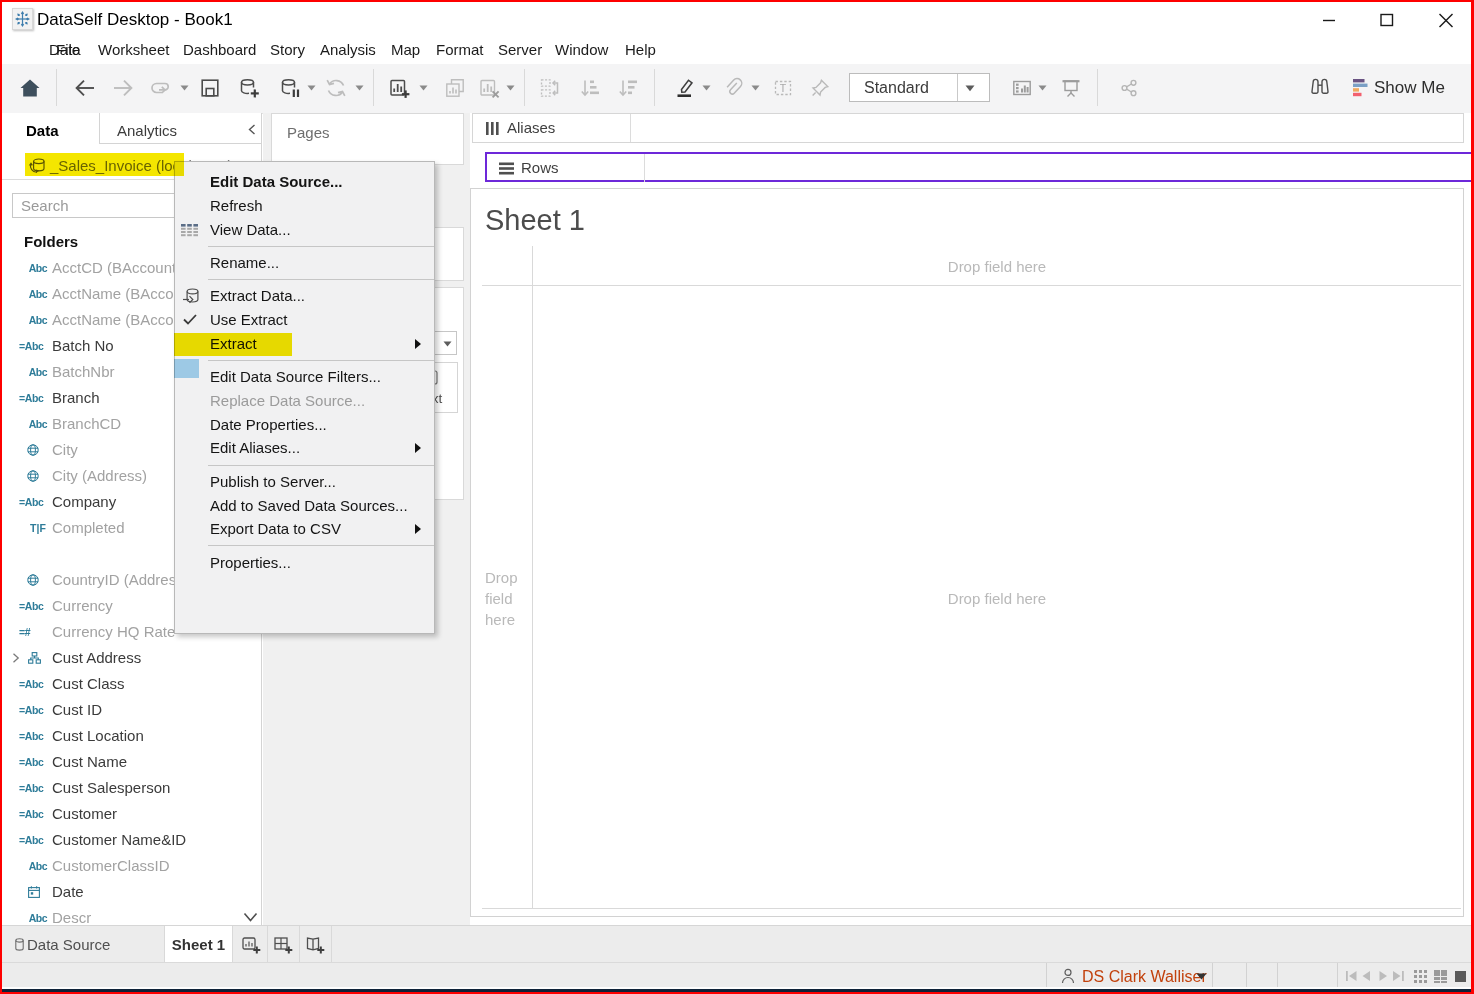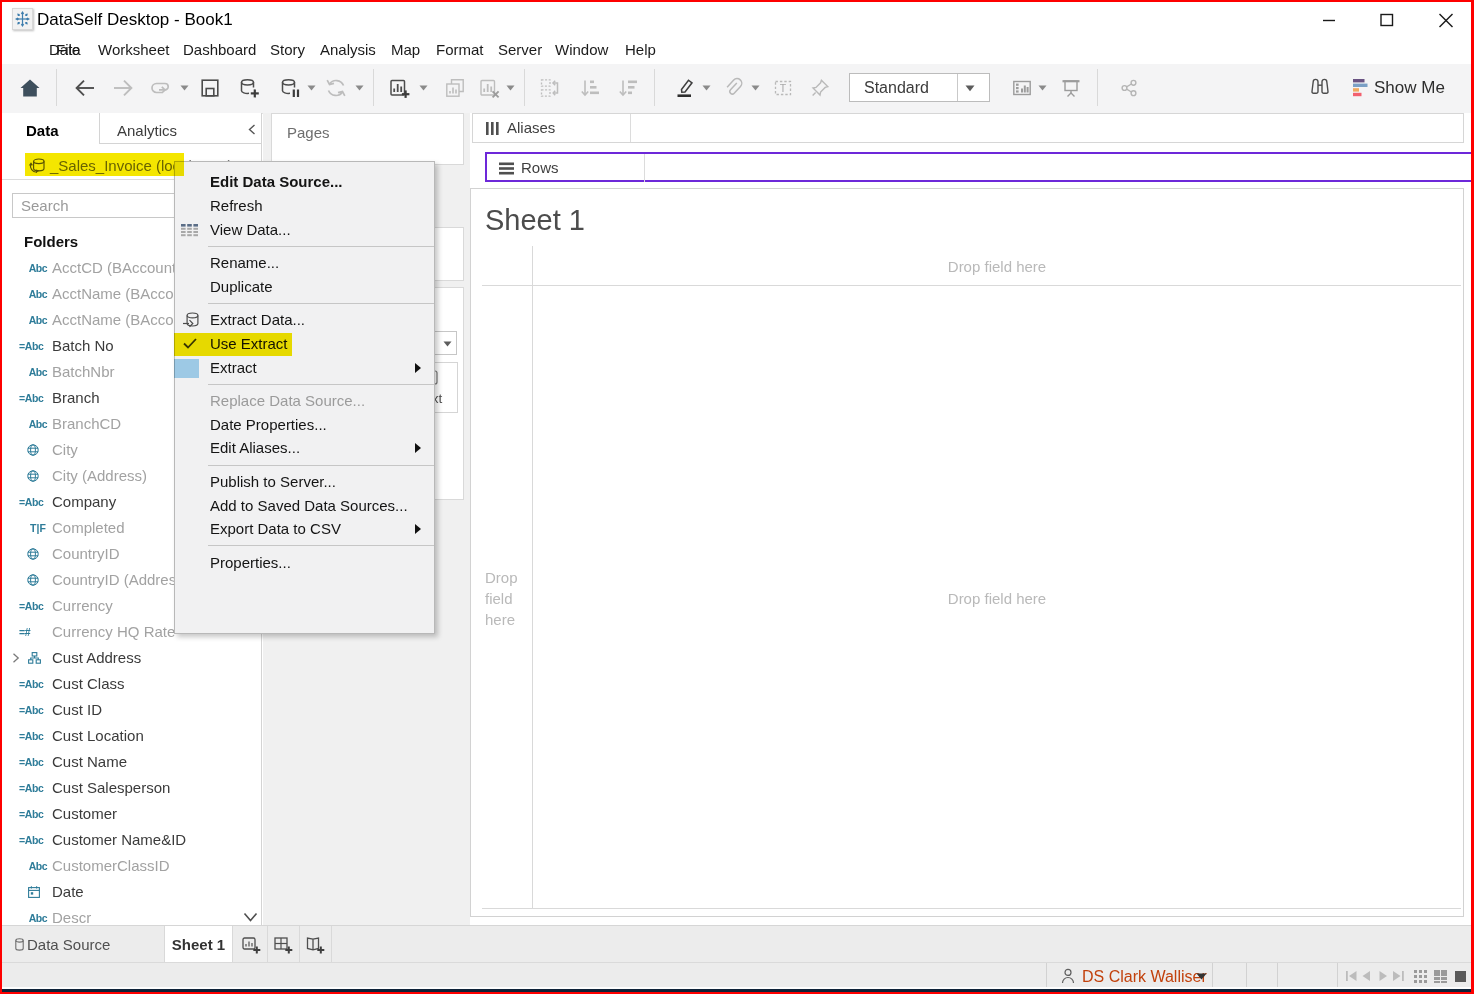--- a/index.html
+++ b/index.html
@@ -355,28 +355,20 @@
   <div class="fr g" style="top:350px;"><svg class="a glb" style="left:25px;top:7px;" width="12" height="12" viewBox="0 0 12 12">
         <g fill="none" stroke="#2e7c99" stroke-width="1">
           <circle cx="6" cy="6" r="5.2"></circle>
           <ellipse cx="6" cy="6" rx="2.4" ry="5.2"></ellipse>
           <line x1="0.8" y1="4.2" x2="11.2" y2="4.2"></line>
           <line x1="0.8" y1="7.8" x2="11.2" y2="7.8"></line>
         </g>
       </svg>City (Address)</div>
   <div class="fr d" style="top:376px;"><span class="fi2">=Abc</span>Company</div>
   <div class="fr g" style="top:402px;"><span class="fi" style="letter-spacing:0;">T|F</span>Completed</div>
-  <div class="fr g" style="top:428px;"><svg class="a glb" style="left:25px;top:7px;" width="12" height="12" viewBox="0 0 12 12">
-        <g fill="none" stroke="#2e7c99" stroke-width="1">
-          <circle cx="6" cy="6" r="5.2"></circle>
-          <ellipse cx="6" cy="6" rx="2.4" ry="5.2"></ellipse>
-          <line x1="0.8" y1="4.2" x2="11.2" y2="4.2"></line>
-          <line x1="0.8" y1="7.8" x2="11.2" y2="7.8"></line>
-        </g>
-      </svg>CountryID</div>
   <div class="fr g" style="top:454px;"><svg class="a glb" style="left:25px;top:7px;" width="12" height="12" viewBox="0 0 12 12">
         <g fill="none" stroke="#2e7c99" stroke-width="1">
           <circle cx="6" cy="6" r="5.2"></circle>
           <ellipse cx="6" cy="6" rx="2.4" ry="5.2"></ellipse>
           <line x1="0.8" y1="4.2" x2="11.2" y2="4.2"></line>
           <line x1="0.8" y1="7.8" x2="11.2" y2="7.8"></line>
         </g>
       </svg>CountryID (Address)</div>
   <div class="fr g" style="top:480px;"><span class="fi2">=Abc</span>Currency</div>
   <div class="fr g" style="top:506px;"><span class="fi2">=#</span>Currency HQ Rate</div>
@@ -602,39 +594,39 @@
           <rect x="6.2" y="7" width="4.6" height="2"></rect>
           <rect x="12.4" y="7" width="4.6" height="2"></rect>
       <rect x="0" y="10.2" width="4.6" height="2"></rect>
           <rect x="6.2" y="10.2" width="4.6" height="2"></rect>
           <rect x="12.4" y="10.2" width="4.6" height="2"></rect>
         </g>
     </svg>
   </div>
   <div class="msep"></div>
   <div class="mi">Rename...</div>
-  <div class="mi">Duplicate</div>
   <div class="msep"></div>
   <div class="mi">Extract Data...
     <svg class="a" style="left:7px;top:4px;" width="17" height="16" viewBox="0 0 17 16">
       <g fill="none" stroke="#4c4c4c" stroke-width="1.2">
         <ellipse cx="10.5" cy="3.4" rx="5.4" ry="2.4"></ellipse>
         <path d="M5.1 3.4 V11.6 a5.4 2.4 0 0 0 10.8 0 V3.4"></path>
         <path d="M1 11.5 h6"></path>
         <path d="M7.5 8.2 l3.3 3.3 -3.3 3.3" fill="none"></path>
       </g>
     </svg>
   </div>
   <div class="mi">Use Extract
     <svg class="a" style="left:8px;top:6px;" width="14" height="11" viewBox="0 0 14 11">
         <path d="M1 5.5 L5 9.5 L13 1" stroke="#3a3a3a" stroke-width="1.8" fill="none"></path>
       </svg>
   </div>
   <div class="mi">Extract<span class="arr"></span></div>
   <div class="msep"></div>
+  <div class="mi">Edit Data Source Filters...</div>
   <div class="mi" style="color:#9b9b9b;">Replace Data Source...</div>
   <div class="mi">Date Properties...</div>
   <div class="mi">Edit Aliases...<span class="arr"></span></div>
   <div class="msep"></div>
   <div class="mi">Publish to Server...</div>
   <div class="mi">Add to Saved Data Sources...</div>
   <div class="mi">Export Data to CSV<span class="arr"></span></div>
   <div class="msep"></div>
   <div class="mi">Properties...</div>
 </div>

